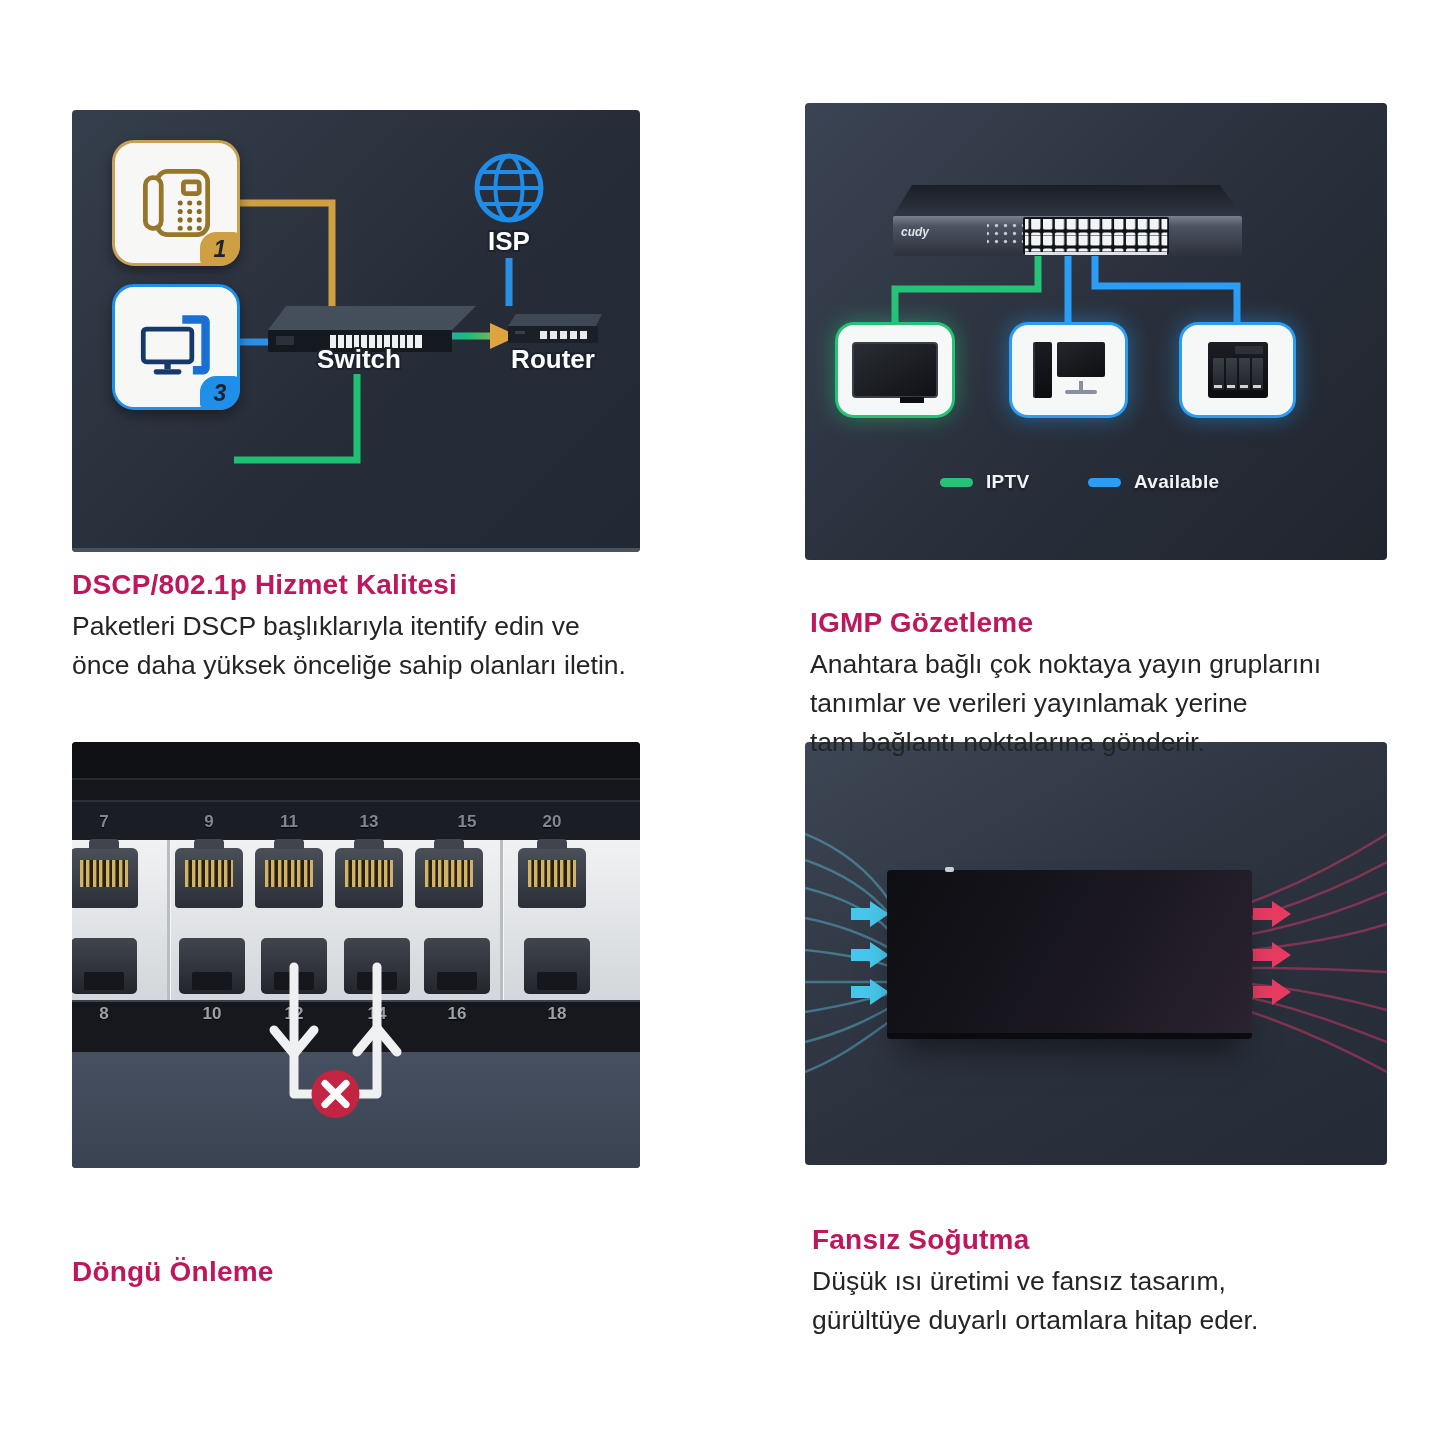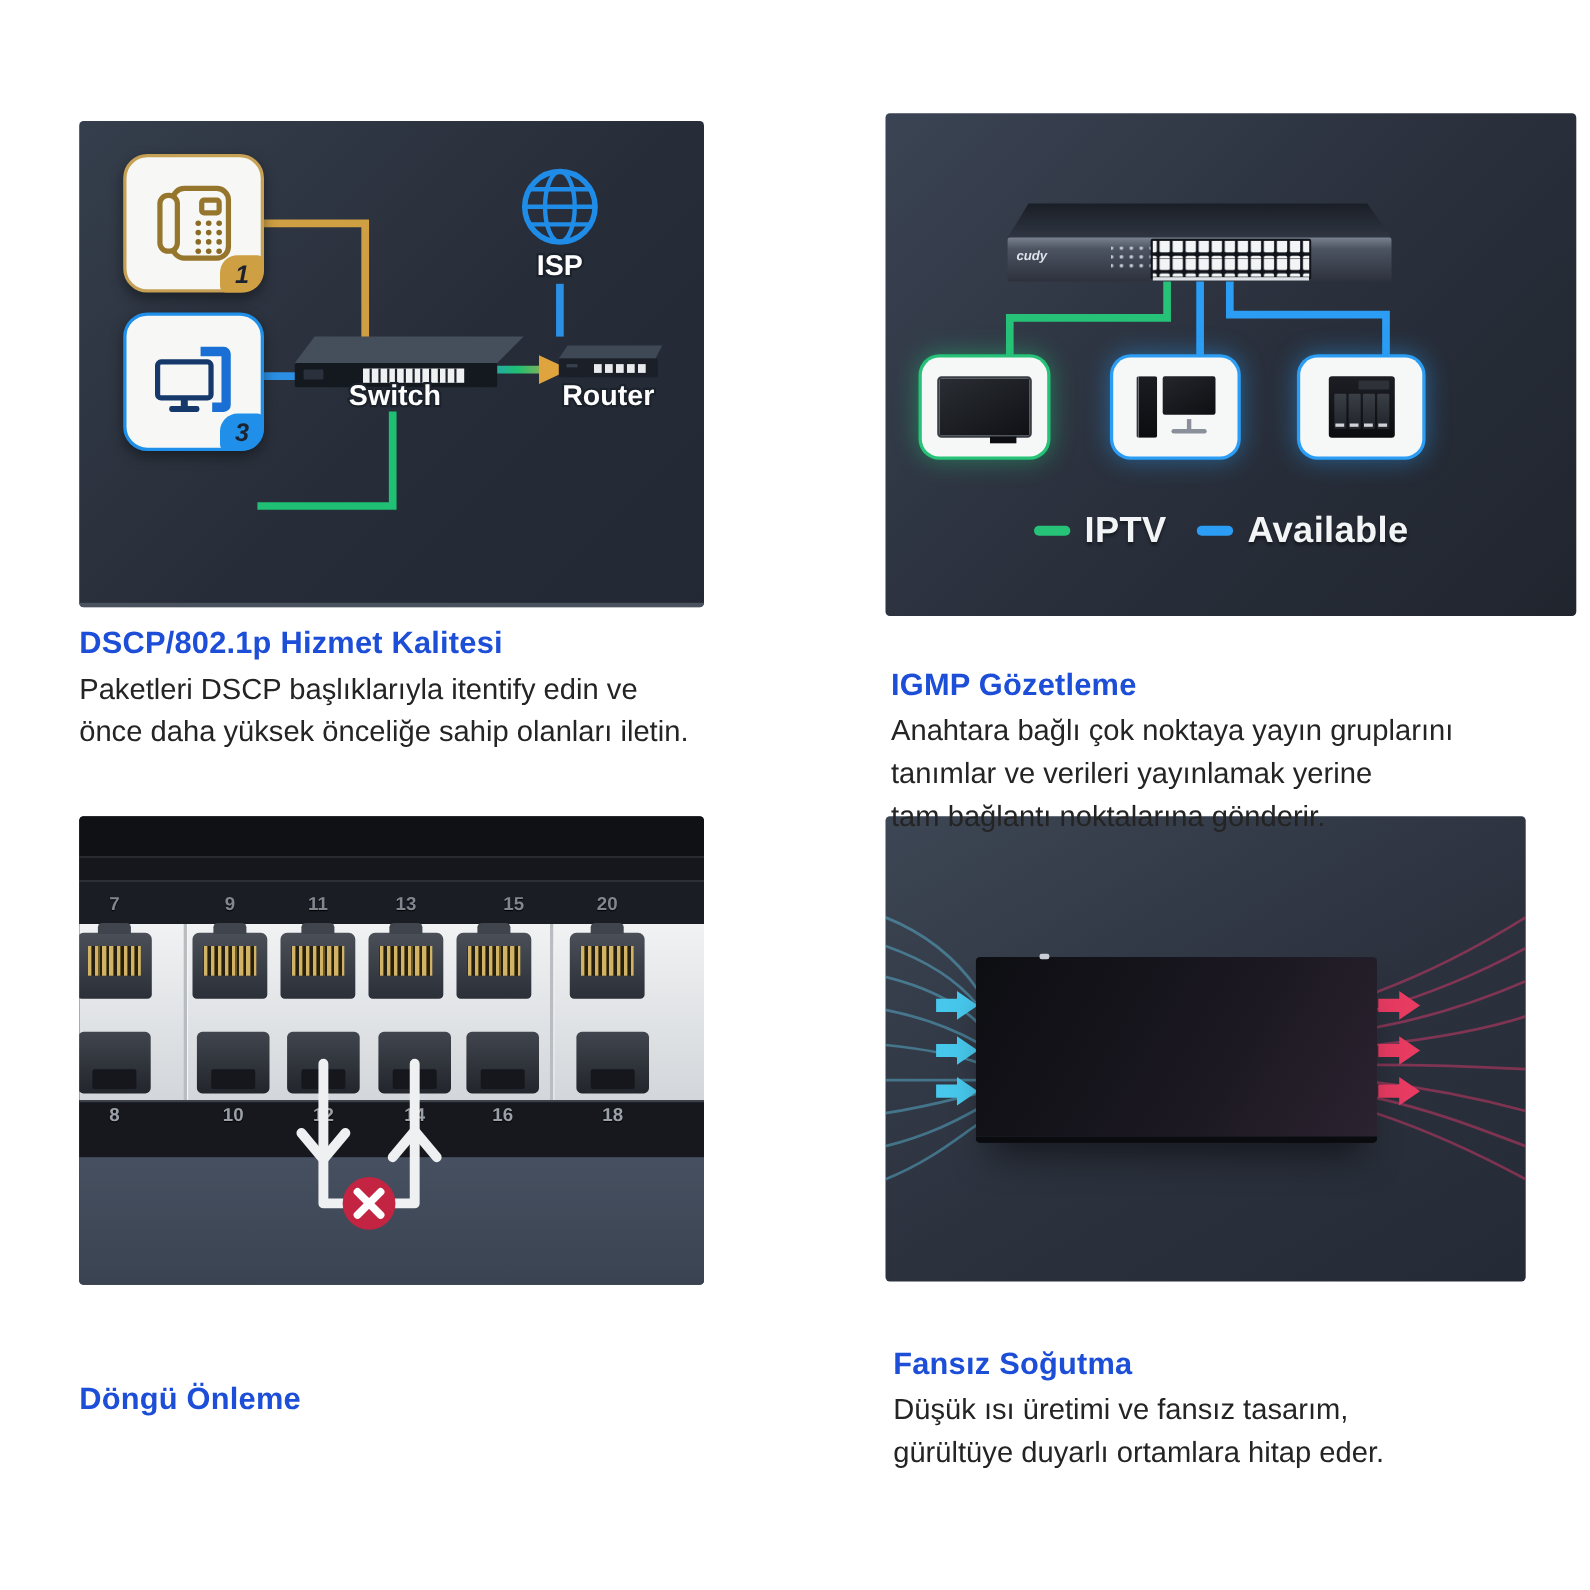--- a/index.html
+++ b/index.html
@@ -3,42 +3,42 @@
 <meta charset="utf-8">
 <style>
   html,body{margin:0;padding:0;background:#ffffff;}
   .canvas{position:relative;width:1445px;height:1445px;background:#ffffff;overflow:hidden;
           font-family:"Liberation Sans",sans-serif;}
   .panel{position:absolute;overflow:hidden;border-radius:4px;}
   .panel svg.layer{position:absolute;left:0;top:0;width:100%;height:100%;}
 
   
   .feat{position:absolute;}
-  .feat h3{margin:0;font-size:28px;line-height:34px;font-weight:700;color:#1d4ed8;letter-spacing:.2px;}
+  .feat h3{margin:0;font-size:28px;line-height:34px;font-weight:700;color:#be185d;letter-spacing:.2px;}
   .feat p{margin:5px 0 0;font-size:26.5px;line-height:39px;font-weight:400;color:#242424;white-space:pre-line;}
 
   
   .p1{left:72px;top:110px;width:568px;height:442px;
       background:linear-gradient(135deg,#353e4c 0%,#272d38 55%,#232934 100%);}
   .p1::after{content:"";position:absolute;left:0;bottom:0;width:100%;height:4px;background:#4a5260;}
   .card{position:absolute;left:40px;width:122px;height:120px;background:#f7f8f5;border-radius:22px;
         box-shadow:0 5px 12px rgba(0,0,0,.4);display:flex;align-items:center;justify-content:center;}
   .card-phone{top:30px;border:3px solid #c6a055;}
   .card-pc{top:174px;border:3px solid #1f8fea;}
   .card-tv{top:318px;border:3px solid #22c274;}
   .badge{position:absolute;right:-3px;bottom:-3px;width:40px;height:34px;border-radius:16px 6px 20px 6px;
          display:flex;align-items:center;justify-content:center;color:#1d232e;font-weight:700;
          font-style:italic;font-size:23px;}
   .badge-gold{background:#cf9f44;}
   .badge-blue{background:#1f8fea;}
   .badge-green{background:#22c274;}
 
   
   .p2{left:805px;top:103px;width:582px;height:457px;
-      background:linear-gradient(135deg,#3b4454 0%,#2a303c 50%,#20252e 100%);padding-left:46px;}
+      background:linear-gradient(135deg,#3b4454 0%,#2a303c 50%,#20252e 100%);}
   .dev-card{position:absolute;top:222px;height:90px;background:#f6f8f7;border-radius:16px;
             display:flex;align-items:center;justify-content:center;}
   .dc-green{box-shadow:0 0 0 3px #25c277,0 0 22px 4px rgba(37,194,119,.45);}
   .dc-blue{box-shadow:0 0 0 3px #2b9df4,0 0 22px 4px rgba(43,157,244,.45);}
   .dc-tv{left:33px;width:114px;}
   .dc-pc{left:207px;width:113px;}
   .dc-nas{left:377px;width:111px;}
   .tv-flat{width:82px;height:52px;background:linear-gradient(150deg,#2a2d33,#0f1115);
            border:2px solid #3a3f47;border-radius:4px;position:relative;}
   .tv-flat::after{content:"";position:absolute;right:12px;bottom:-7px;width:24px;height:6px;background:#0c0e12;}
@@ -53,21 +53,21 @@
                   width:32px;height:4px;background:#8a9099;border-radius:2px;}
   .nas{width:60px;height:56px;background:linear-gradient(#1c1e24,#0b0c0f);border-radius:3px;
        padding:4px 5px;box-sizing:border-box;}
   .nas-slot{width:28px;height:8px;background:#2e3138;border-radius:1px;margin:0 0 4px auto;}
   .nas-bays{display:flex;gap:2px;}
   .nas-bay{width:11px;height:32px;background:linear-gradient(#3a3e46,#202329);border-radius:1px;position:relative;}
   .nas-bay::after{content:"";position:absolute;left:1px;bottom:2px;width:8px;height:3px;background:#cfd3d8;}
   .legend{position:absolute;left:0;top:363px;width:100%;height:32px;}
   .lg-item{position:absolute;top:0;height:32px;display:flex;align-items:center;}
   .lg-item .dash{width:33px;height:9px;border-radius:4.5px;margin-right:13px;}
-  .lg-item .lab{color:#f2f4f6;font-size:33px;font-weight:700;letter-spacing:.3px;
+  .lg-item .lab{color:#f2f4f6;font-size:19px;font-weight:700;letter-spacing:.3px;
                 text-shadow:0 2px 3px rgba(0,0,0,.45);}
   .lg-iptv{left:135px;}  .lg-iptv .dash{background:#25c277;}
   .lg-av{left:283px;}    .lg-av .dash{background:#2b9df4;}
 
   
   .p3{left:72px;top:742px;width:568px;height:426px;background:#14161b;}
   .p3top{position:absolute;left:0;top:0;width:100%;height:98px;
          background:linear-gradient(#0f1115 0 36px,#272a31 36px 38px,#15171c 38px 58px,#2c3038 58px 60px,#1a1d23 60px 100%);}
   .p3plate{position:absolute;left:0;top:98px;width:100%;height:160px;
            background:linear-gradient(#f0f2f3,#d3d6da);}

